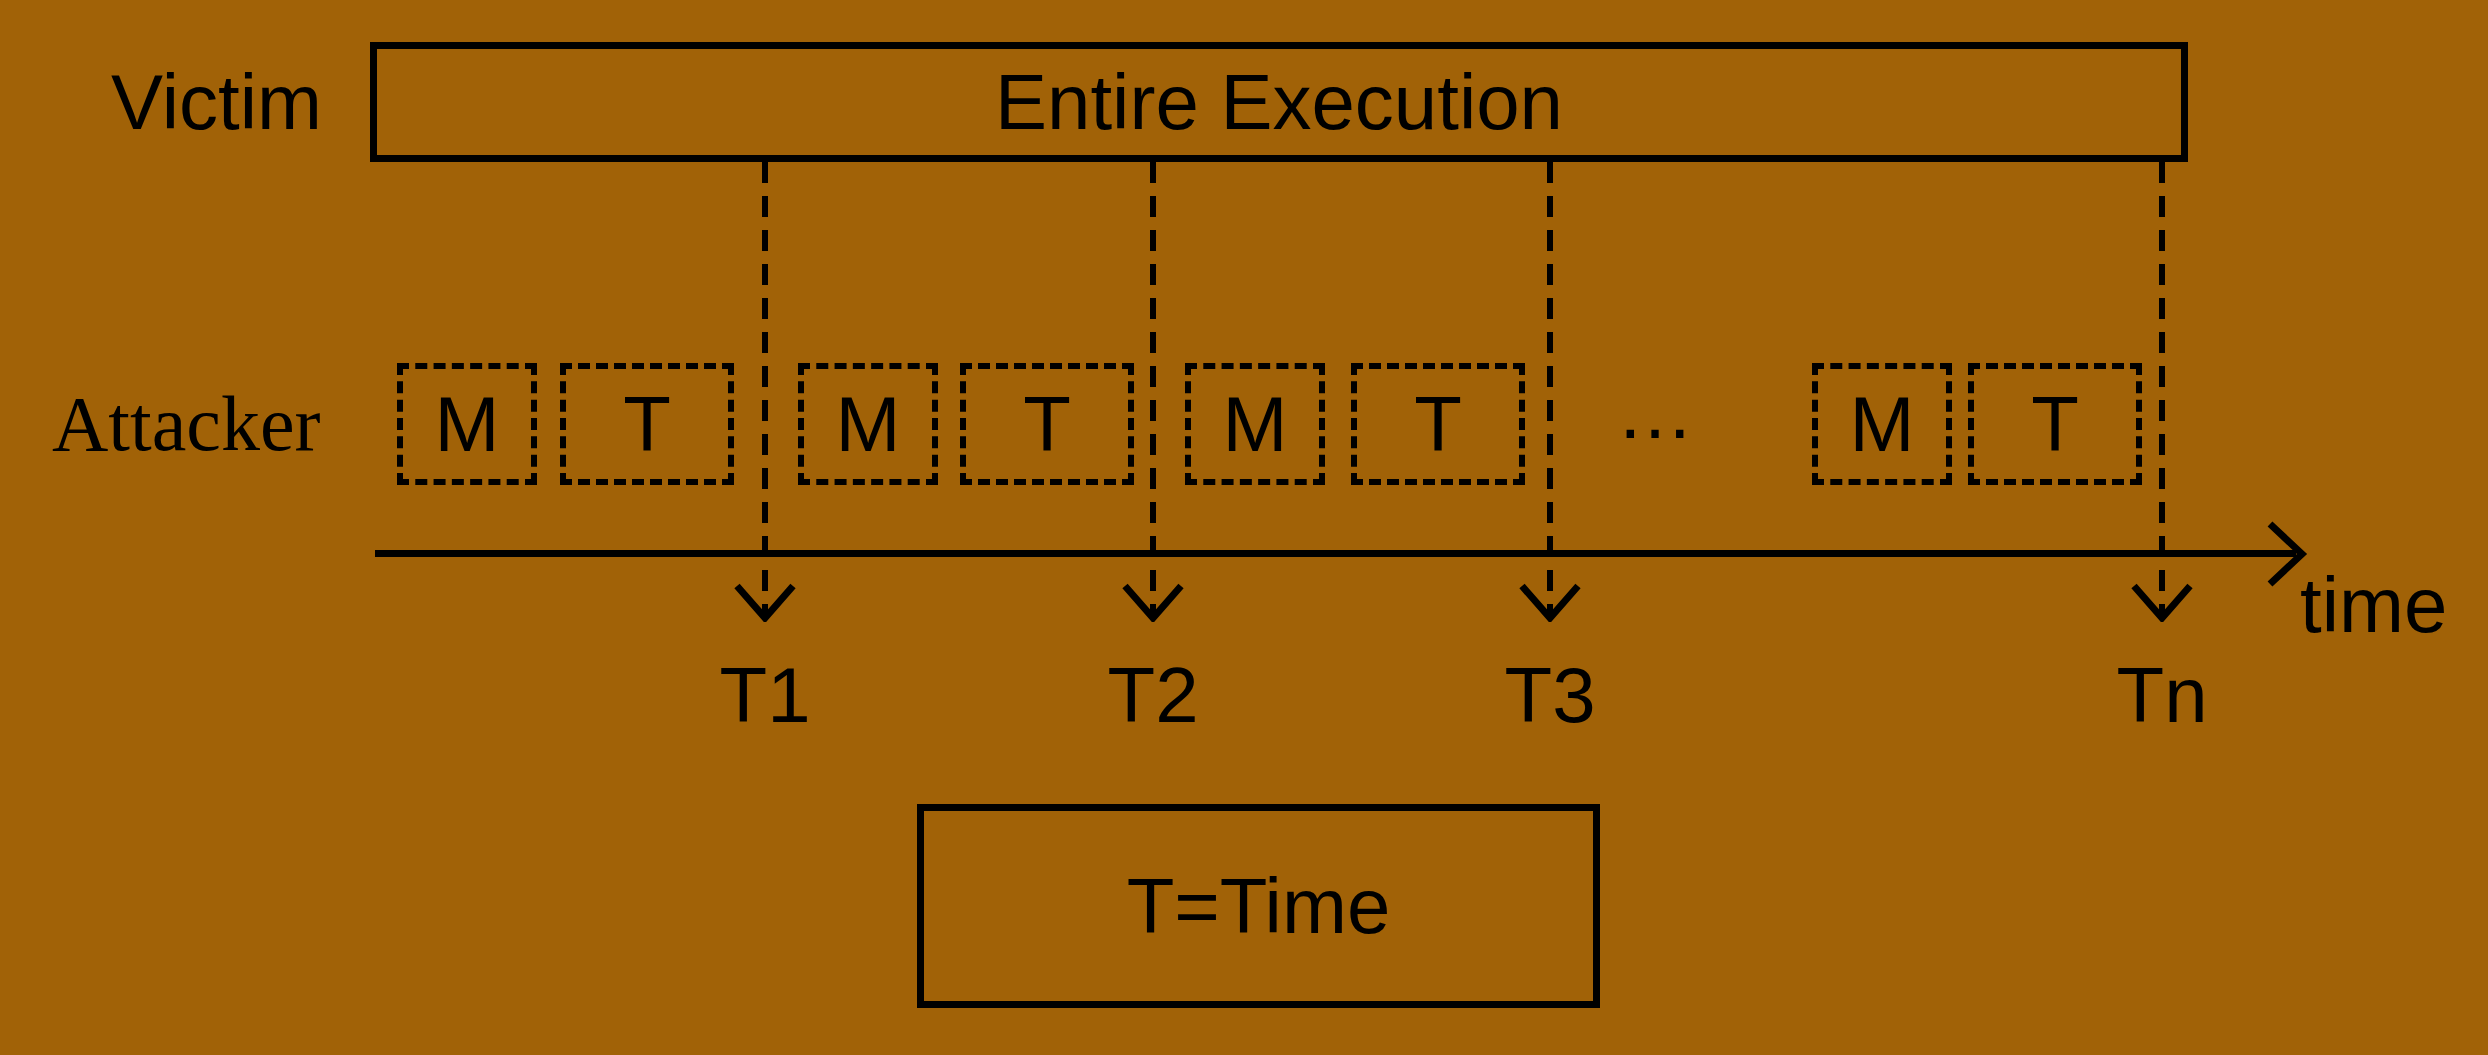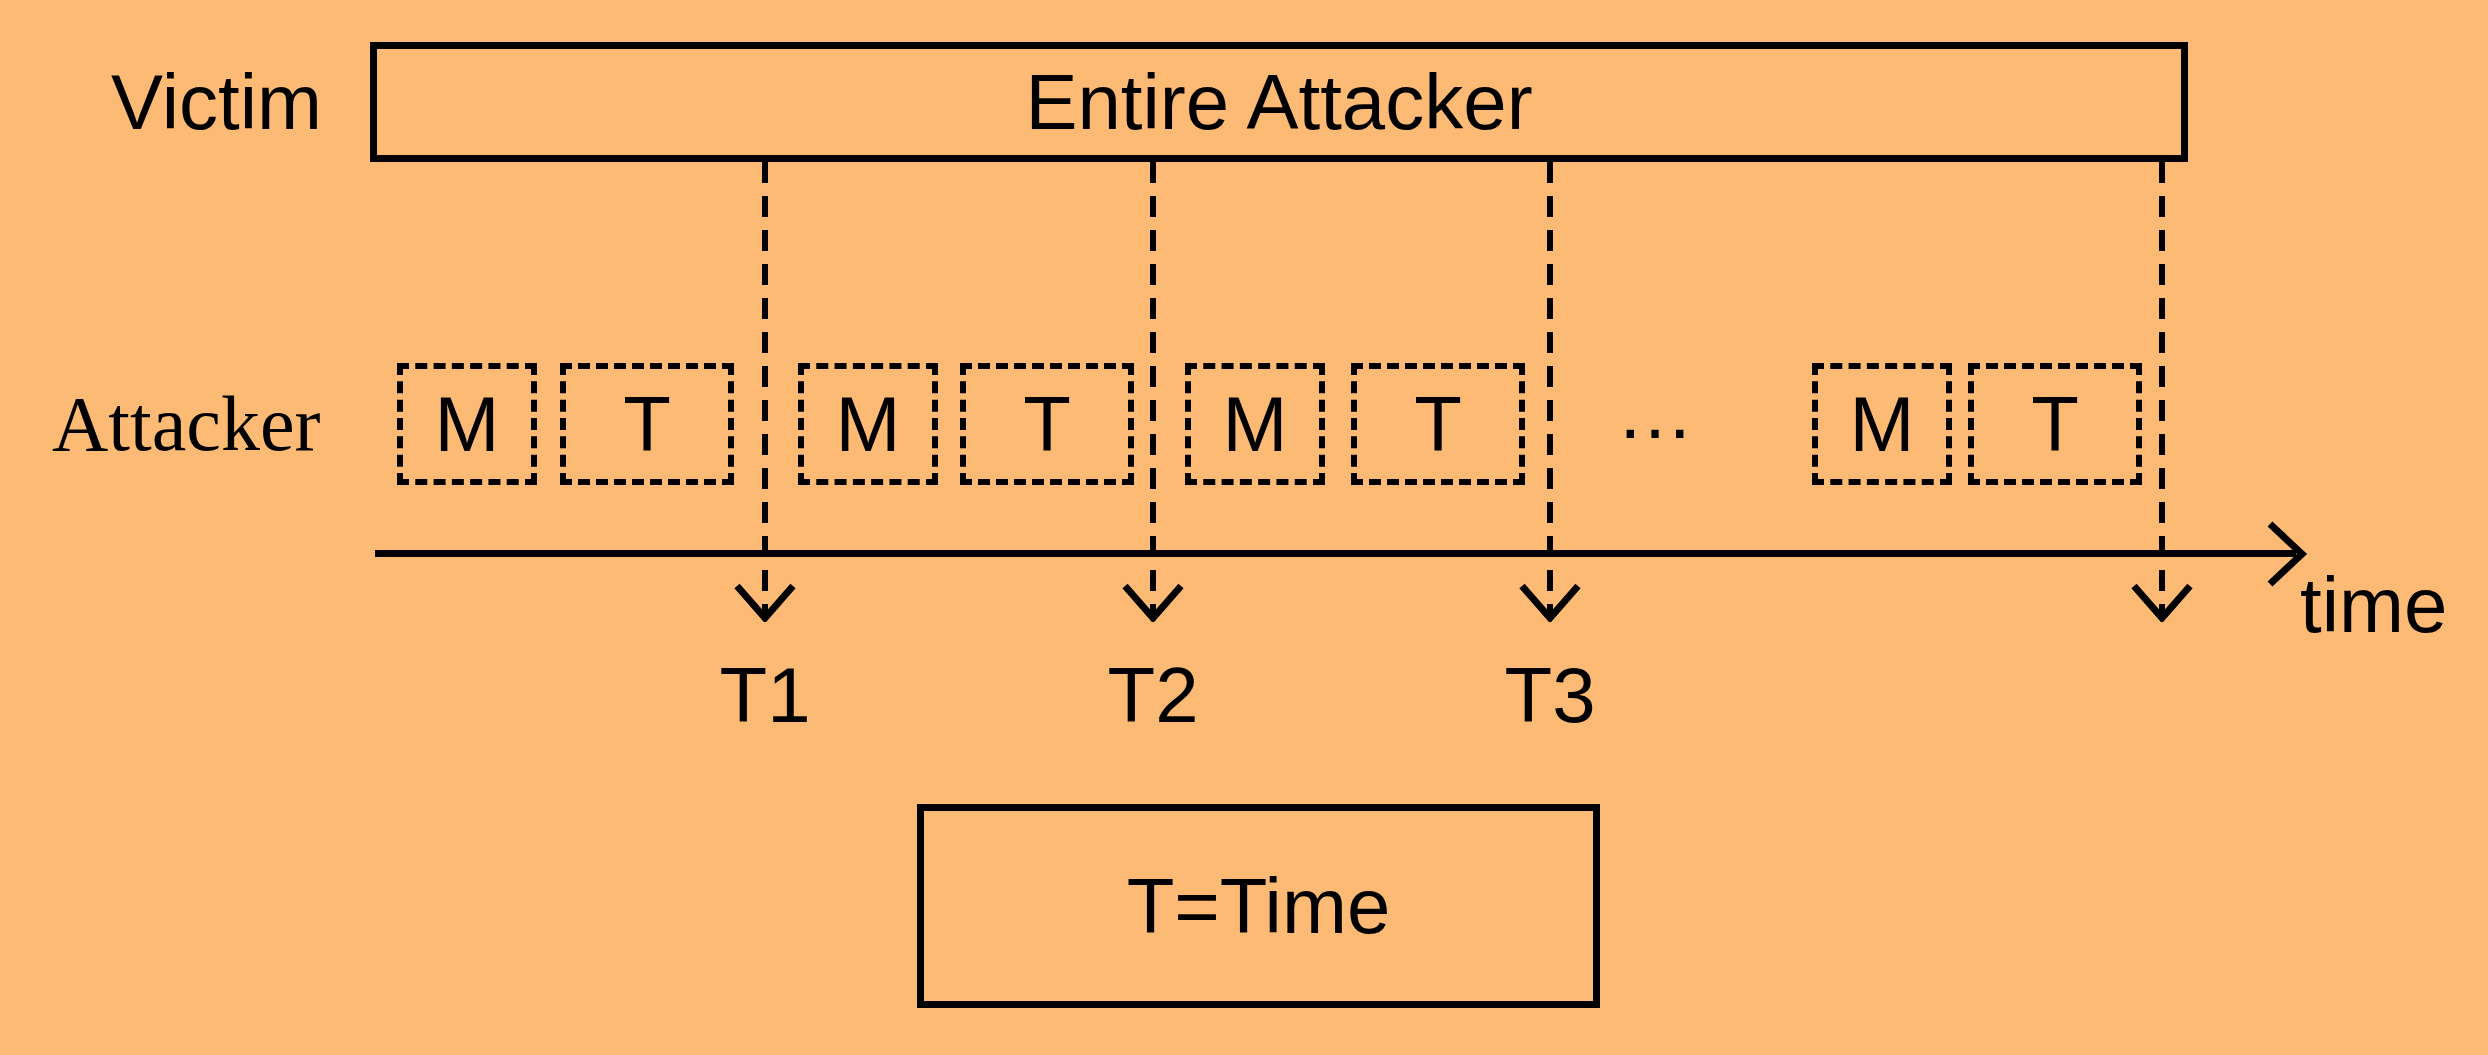--- a/index.html
+++ b/index.html
@@ -1,19 +1,19 @@
 <!DOCTYPE html>
 <html><head>
 <meta charset="utf-8">
 <style>
   html,body{margin:0;padding:0;background:#fff;}
   .canvas{
     position:relative;
     width:2488px;height:1055px;
-    background:#fdba74;
+    background:#a16207;
     color:#000;
     font-family:"Liberation Sans","DejaVu Sans",sans-serif;
     overflow:hidden;
   }
   .abs{position:absolute;}
   .lbl{font-size:78px;line-height:78px;white-space:nowrap;}
 
   
   .victim-label{left:60px;top:42px;width:262px;height:120px;
     display:flex;align-items:center;justify-content:flex-end;}
@@ -55,21 +55,21 @@
 </style>
 </head>
 <body>
 
 <div class="canvas">
 
   <div class="abs lbl victim-label">
     <span>Victim</span>
   </div>
   <div class="abs exec-box">
-    <span class="lbl">Entire Attacker</span>
+    <span class="lbl">Entire Execution</span>
   </div>
 
   <div class="abs lbl attacker-label">
     <span>Attacker</span>
   </div>
 
   <div class="abs slot m-slot" style="left:397px;">
     <span class="lbl">M</span>
   </div>
   <div class="abs slot t-slot" style="left:560px;">
@@ -119,18 +119,19 @@
 
   <div class="abs axis-line"></div>
   <svg class="abs" style="left:2264px;top:518px;" width="44" height="72">
     <polyline points="6,6 38,36 6,66" fill="none" stroke="#000" stroke-width="7"></polyline>
   </svg>
   <div class="abs lbl time-label">time</div>
 
   <div class="abs lbl tick" style="left:655px;">T1</div>
   <div class="abs lbl tick" style="left:1043px;">T2</div>
   <div class="abs lbl tick" style="left:1440px;">T3</div>
+  <div class="abs lbl tick" style="left:2052px;">Tn</div>
 
   <div class="abs legend-box">
     <div class="legend-line">T=Time</div>
   </div>
 
 </div>
 
 </body></html>

